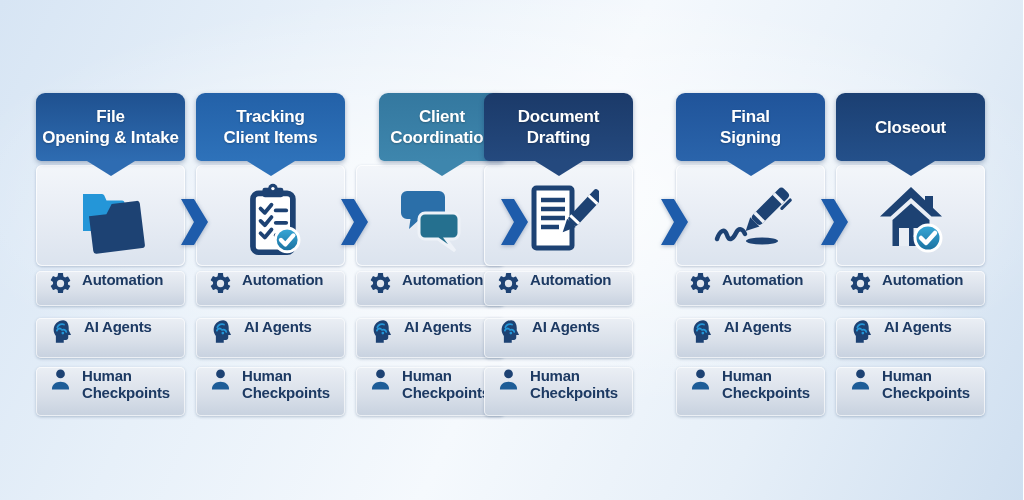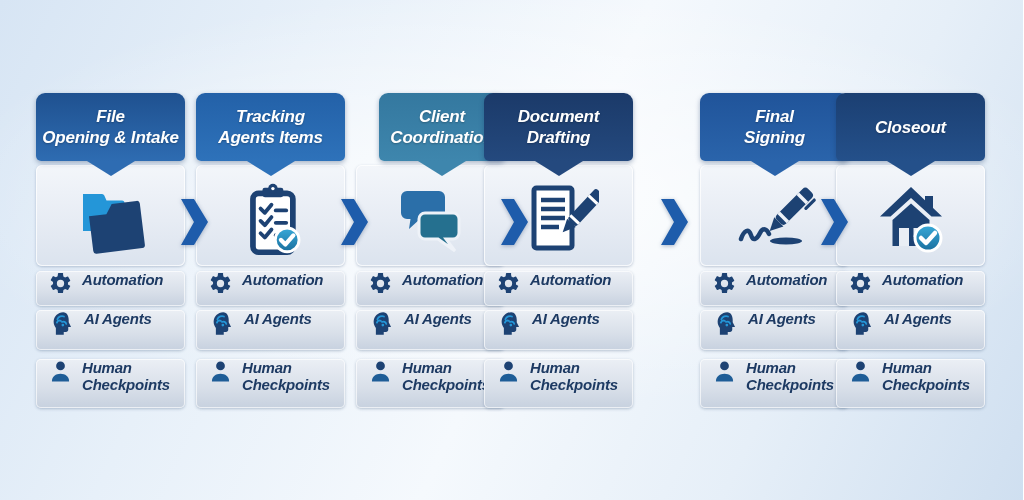--- a/index.html
+++ b/index.html
@@ -5,42 +5,42 @@
   :root{
     --navy:#1d4273; --midblue:#1e5d97; --bblue:#2b6fa9; --bteal:#25708f;
     --light:#2496d8; --chevron:#1e5cab; --rowtext:#1d3a63;
   }
   *{box-sizing:border-box}
   html,body{margin:0;padding:0}
   body{width:1024px;height:500px;overflow:hidden;font-family:"Liberation Sans",sans-serif}
   .canvas{position:relative;width:1023px;height:500px;
     background:
       radial-gradient(ellipse 80% 60% at 50% 40%, rgba(255,255,255,.85) 0%, rgba(255,255,255,0) 70%),
-      linear-gradient(115deg,#d7e5f4 0%,#e7f0f9 26%,#f5f9fd 52%,#e6eff8 76%,#cfdff0 100%); font-style: italic;}
+      linear-gradient(115deg,#d7e5f4 0%,#e7f0f9 26%,#f5f9fd 52%,#e6eff8 76%,#cfdff0 100%);}
   .card{position:absolute;top:93px;width:149px}
   .card-header{position:relative;height:68px;border-radius:9px 9px 5px 5px;
     display:flex;flex-direction:column;align-items:center;justify-content:center;
     background:linear-gradient(180deg,#1f5190,#2e6cb2);color:#fff;
     box-shadow:0 2px 5px rgba(20,50,95,.35);z-index:2}
   .header-line{font-size:17px;font-weight:700;line-height:21px;letter-spacing:-.2px;
     text-shadow:0 1px 2px rgba(0,0,0,.25);white-space:nowrap}
   .header-tail{position:absolute;top:100%;left:50%;transform:translateX(-50%);
     width:0;height:0;border-left:24px solid transparent;border-right:24px solid transparent;
     border-top:15px solid #2e6cb2;z-index:3}
   .icon-box{position:relative;margin-top:4px;height:101px;border-radius:6px;
     background:linear-gradient(180deg,#f3f6fa 0%,#e7ecf4 55%,#dbe3ee 100%);
     box-shadow:0 1px 3px rgba(40,70,110,.28), inset 0 0 0 1px rgba(255,255,255,.75);
     display:flex;align-items:center;justify-content:center}
   .stage-icon{display:flex;margin-top:6px}
   .mini-row{border-radius:5px;
     background:linear-gradient(180deg,#ebeff5 0%,#d8dfe9 60%,#c7d1df 100%);
     box-shadow:0 1px 3px rgba(40,70,110,.3), inset 0 0 0 1px rgba(255,255,255,.65);
     display:flex;padding-left:12px}
   .row-automation{margin-top:5px;height:35px}
-  .row-ai{margin-top:4px;height:40px}
+  .row-ai{margin-top:12px;height:40px}
   .row-human{margin-top:9px;height:49px}
   .row-icon{display:flex;margin-right:9px;flex:0 0 auto}
   .row-label{color:var(--rowtext);font-size:15px;font-weight:700;line-height:17px;
     letter-spacing:-.2px;max-width:92px}
   .chevron{position:absolute;top:199px;width:27px;height:46px;
     filter:drop-shadow(0 1px 2px rgba(20,50,95,.35))}
   .f-navy{fill:var(--navy)} .f-mid{fill:var(--midblue)} .f-bblue{fill:var(--bblue)}
   .f-bteal{fill:var(--bteal)} .f-light{fill:var(--light)}
   .s-navy{stroke:var(--navy)}
   svg{display:block}
@@ -100,21 +100,21 @@
             <path class="f-mid" d="M3.8 21c0-4.3 3.7-6.9 8.2-6.9s8.2 2.6 8.2 6.9v.6H3.8Z"></path>
           </svg>
       </span>
       <span class="row-label">Human Checkpoints</span>
     </div>
   </div>
 
   <div class="card" style="left:196px">
     <div class="card-header" style="background: linear-gradient(rgb(35, 97, 168), rgb(46, 114, 186));">
       <div class="header-line">Tracking</div>
-      <div class="header-line">Agents Items</div>
+      <div class="header-line">Client Items</div>
       <div class="header-tail" style="border-top-color: rgb(46, 114, 186);"></div>
     </div>
     <div class="icon-box">
       <span class="stage-icon">
         <svg width="76" height="80" viewBox="0 0 80 84">
           <rect x="21" y="15" width="42" height="62" rx="6" fill="#fff" class="s-navy" stroke-width="6"></rect>
           <rect x="31" y="9" width="22" height="10" rx="2.5" class="f-navy"></rect>
           <circle cx="42" cy="10" r="5" class="f-navy"></circle>
             <circle cx="42" cy="10" r="1.8" fill="#fff"></circle>
           <path fill="none" class="s-navy" stroke-width="4" stroke-linecap="round" stroke-linejoin="round" d="M29 31l4.5 4.5 7-8.5"></path>
@@ -245,21 +245,21 @@
       <span class="row-icon">
         <svg width="25" height="25" viewBox="0 0 24 24">
             <circle cx="12" cy="6.6" r="4.2" class="f-navy"></circle>
             <path class="f-mid" d="M3.8 21c0-4.3 3.7-6.9 8.2-6.9s8.2 2.6 8.2 6.9v.6H3.8Z"></path>
           </svg>
       </span>
       <span class="row-label">Human Checkpoints</span>
     </div>
   </div>
 
-  <div class="card" style="left:700px">
+  <div class="card" style="left:676px">
     <div class="card-header" style="background: linear-gradient(rgb(32, 84, 154), rgb(42, 100, 171));">
       <div class="header-line">Final</div>
       <div class="header-line">Signing</div>
       <div class="header-tail" style="border-top-color: rgb(42, 100, 171);"></div>
     </div>
     <div class="icon-box">
       <span class="stage-icon">
         <svg width="84" height="80" viewBox="0 0 84 80">
           <path fill="none" class="s-navy" stroke-width="4.5" stroke-linecap="round" d="M8 60c3-9 8-11 10-4s6 4 9-2 7-4 9 1"></path>
           <ellipse cx="53" cy="62" rx="16" ry="3.5" class="f-navy"></ellipse>

